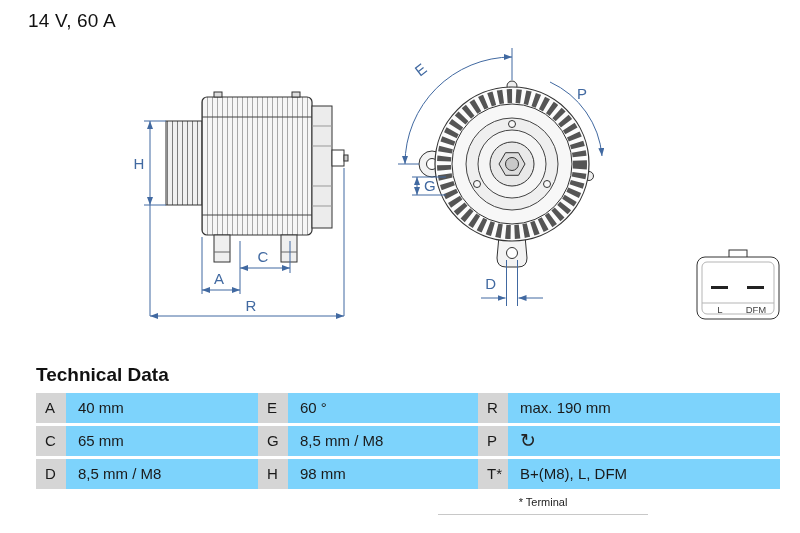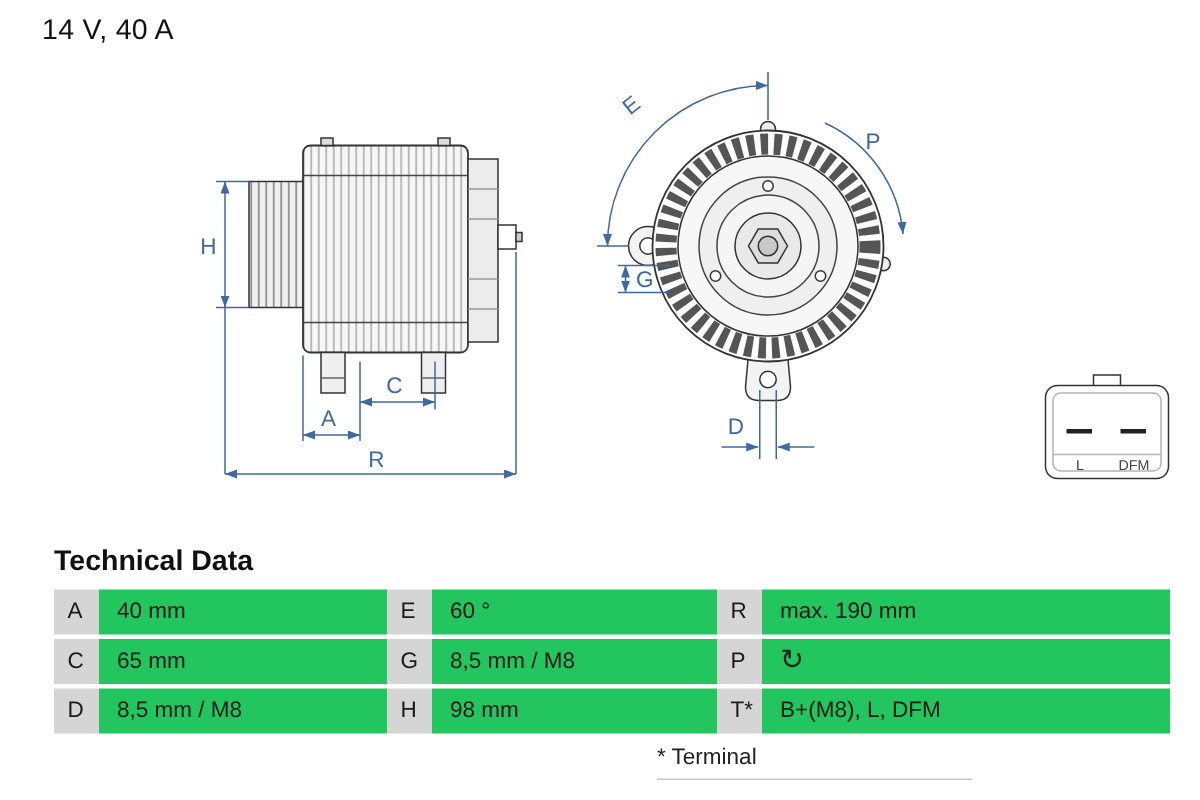--- a/index.html
+++ b/index.html
@@ -22,32 +22,32 @@
   .tdata{width:744px;}
   .trow{
     display:grid;
     grid-template-columns:30px 192px 30px 190px 30px 272px;
     margin-bottom:3px;
   }
   .tkey,.tval{
     height:30px;line-height:30px;font-size:15px;white-space:nowrap;overflow:hidden;
   }
   .tkey{background:#d5d5d5;padding-left:9px;}
-  .tval{background:#22c55e;padding-left:12px;}
+  .tval{background:#7dd3fc;padding-left:12px;}
   .rot-icon{font-size:19px;line-height:30px;color:#222;}
   .footnote-wrap{
-    margin-left:402px;width:210px;
-    font-size:15px;color:#222;
+    margin-left:402px;width:210px;text-align:center;
+    font-size:11px;color:#222;
     padding:4px 0 6px 0;border-bottom:1px solid #c8c8c8;
   }
 </style>
 </head>
 <body>
 
-<div class="spec-header">14 V, 40 A</div>
+<div class="spec-header">14 V, 60 A</div>
 
 <div class="drawing-area">
   <svg width="800" height="360" viewBox="0 0 800 360">
     <defs>
       <marker id="arr" markerWidth="9" markerHeight="7" refX="8" refY="3" orient="auto-start-reverse" markerUnits="userSpaceOnUse">
         <path d="M0,0 L8,3 L0,6 Z" fill="#4169a1"></path>
       </marker>
       <pattern id="fins" patternUnits="userSpaceOnUse" width="5" height="6">
         <rect width="5" height="6" fill="#f6f6f6"></rect>
         <line x1="2.5" y1="0" x2="2.5" y2="6" stroke="#a8a8a8" stroke-width="1"></line>

